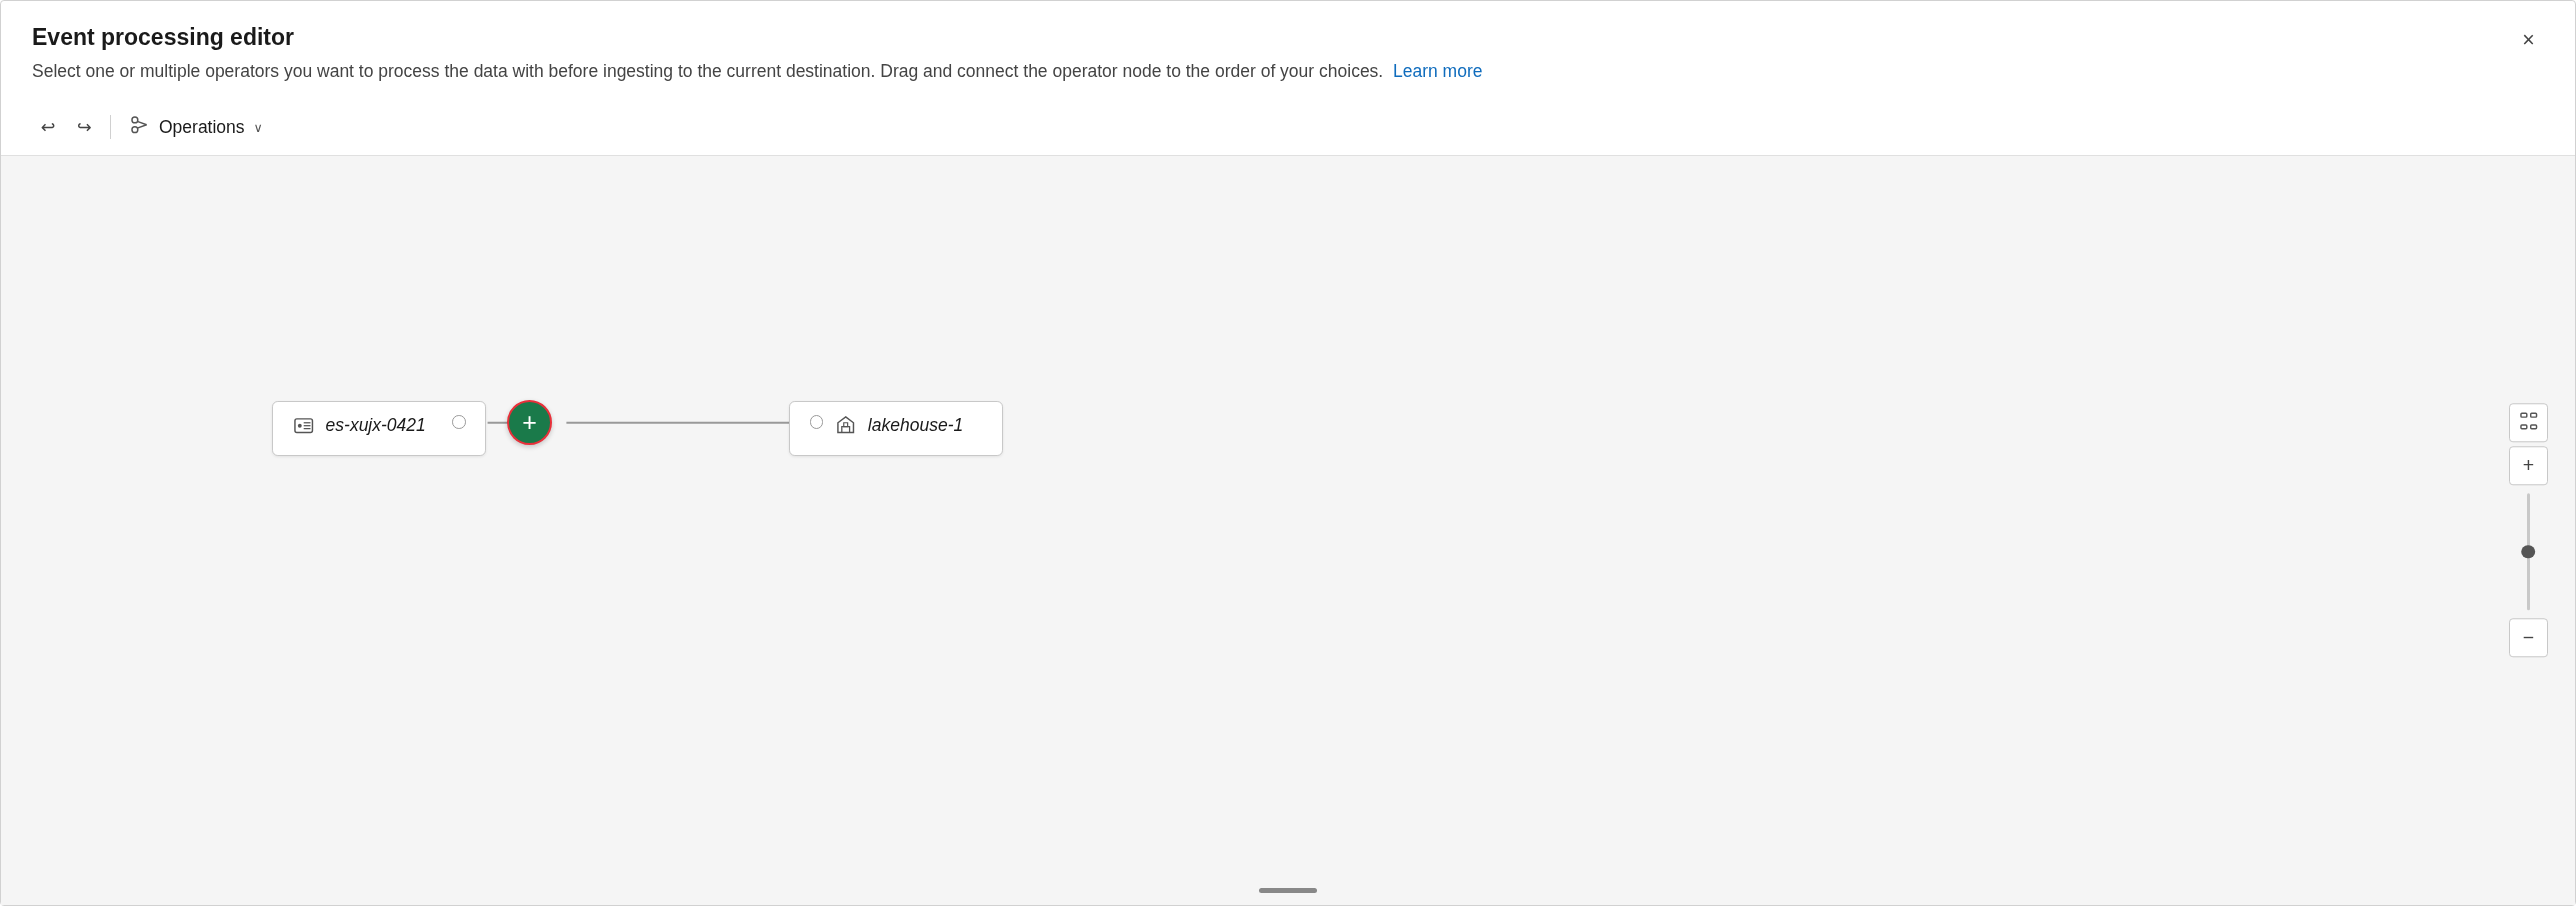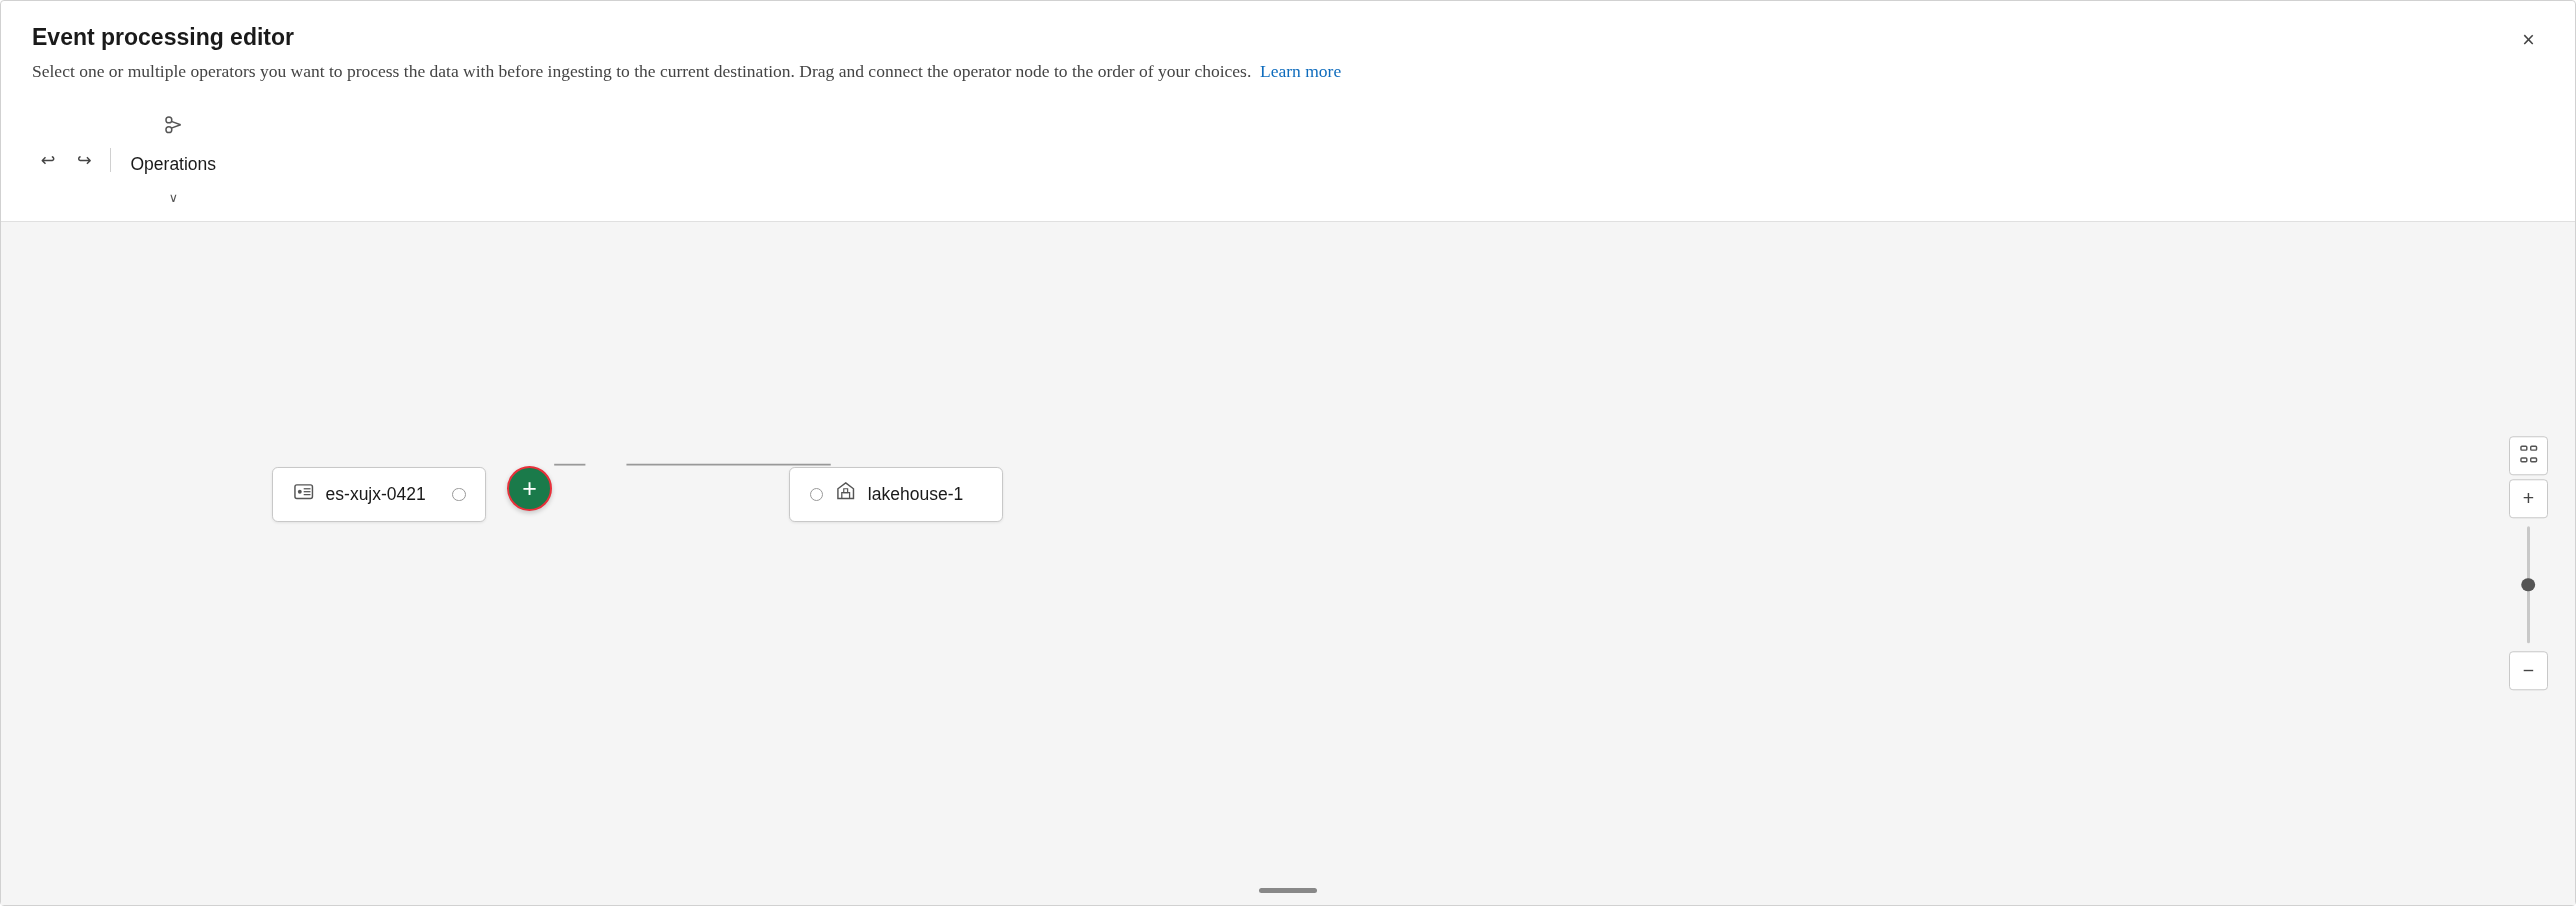--- a/index.html
+++ b/index.html
@@ -32,21 +32,20 @@
       font-size: 23px;
       font-weight: 600;
       color: #1a1a1a;
       margin-bottom: 7.8px;
     }
 
     .dialog-subtitle {
       font-size: 17.5px;
       color: #444;
       line-height: 1.4;
-      font-family: Liberation Serif, serif;
     }
 
     .dialog-subtitle a {
       color: #0f6cbd;
       text-decoration: none;
     }
 
     .close-button {
       position: absolute;
       top: 19.5px;
@@ -101,22 +100,21 @@
     .operations-btn {
       background: none;
       border: none;
       cursor: pointer;
       padding: 5.8px 9.7px;
       border-radius: 3.9px;
       color: #1a1a1a;
       font-size: 17.5px;
       display: flex;
       align-items: center;
-      gap: 15px;
-      flex-direction: column;
+      gap: 9px;
     }
 
     .operations-icon {
       font-size: 17.5px;
       color: #555;
     }
 
     .chevron-icon {
       font-size: 12.7px;
       color: #555;
@@ -130,24 +128,25 @@
     }
 
     
     .node {
       position: absolute;
       background: #fff;
       border: 1px solid #c8c8c8;
       border-radius: 5.8px;
       padding: 13.6px 19.5px;
       display: flex;
-      align-items: center;
+      align-items: flex-start;
       gap: 11.7px;
       min-width: 214px;
       box-shadow: 0 1px 2.9px rgba(0,0,0,0.08);
+      font-style: italic;
     }
 
     .node-icon {
       font-size: 19.5px;
       color: #555;
     }
 
     .node-label {
       font-size: 17.5px;
       color: #1a1a1a;

